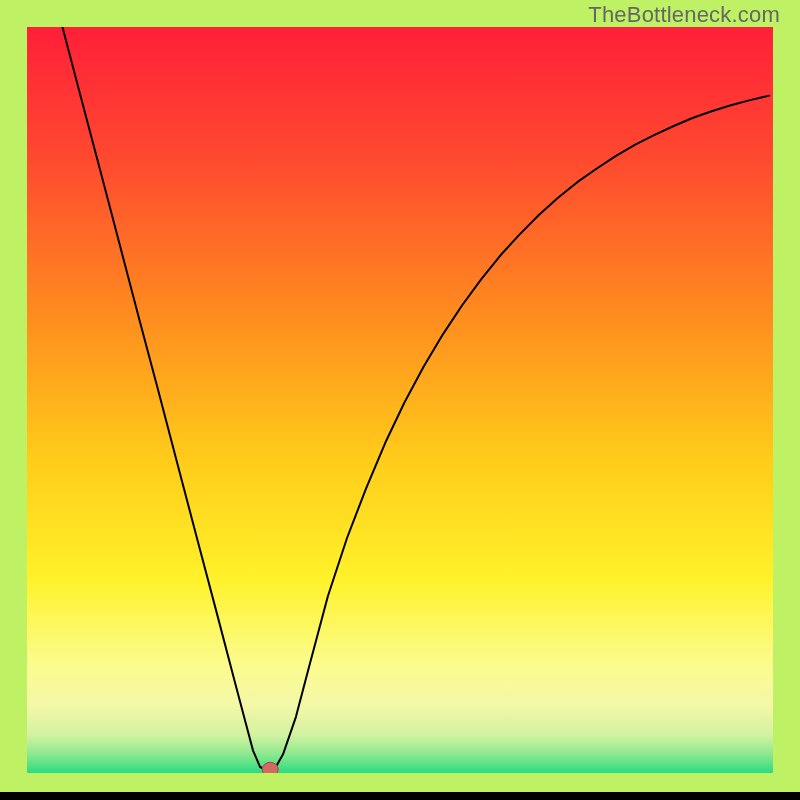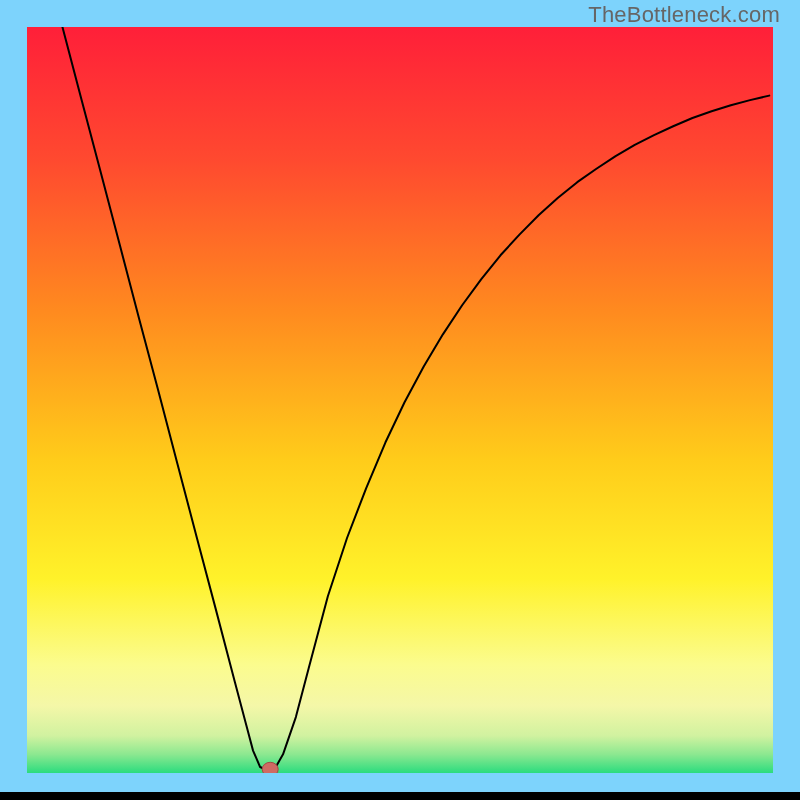--- a/index.html
+++ b/index.html
@@ -10,21 +10,21 @@
     background: #000;
     font-family: Arial, Helvetica, sans-serif;
     overflow: hidden;
   }
   .frame {
     position: absolute;
     left: 0;
     top: 0;
     width: 800px;
     height: 792px;
-    background: #7dd3fc;
+    background: #bef264;
   }
   .watermark {
     position: absolute;
     top: 2px;
     right: 20px;
     color: #666666;
     font-size: 22px;
     font-weight: 500;
     letter-spacing: 0.2px;
     z-index: 50;

